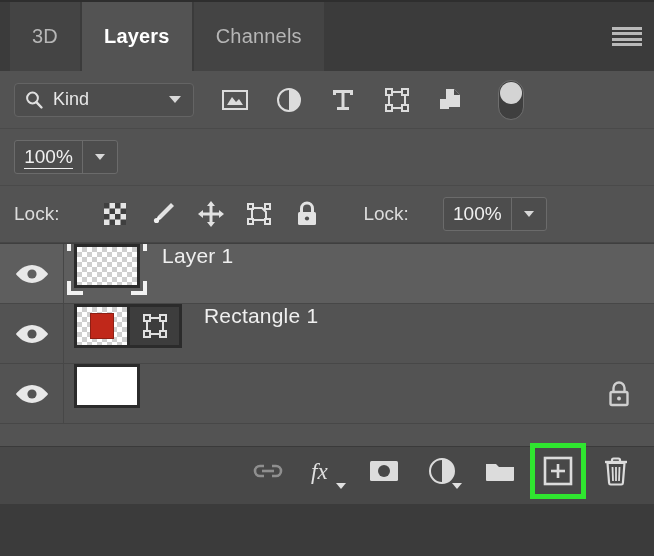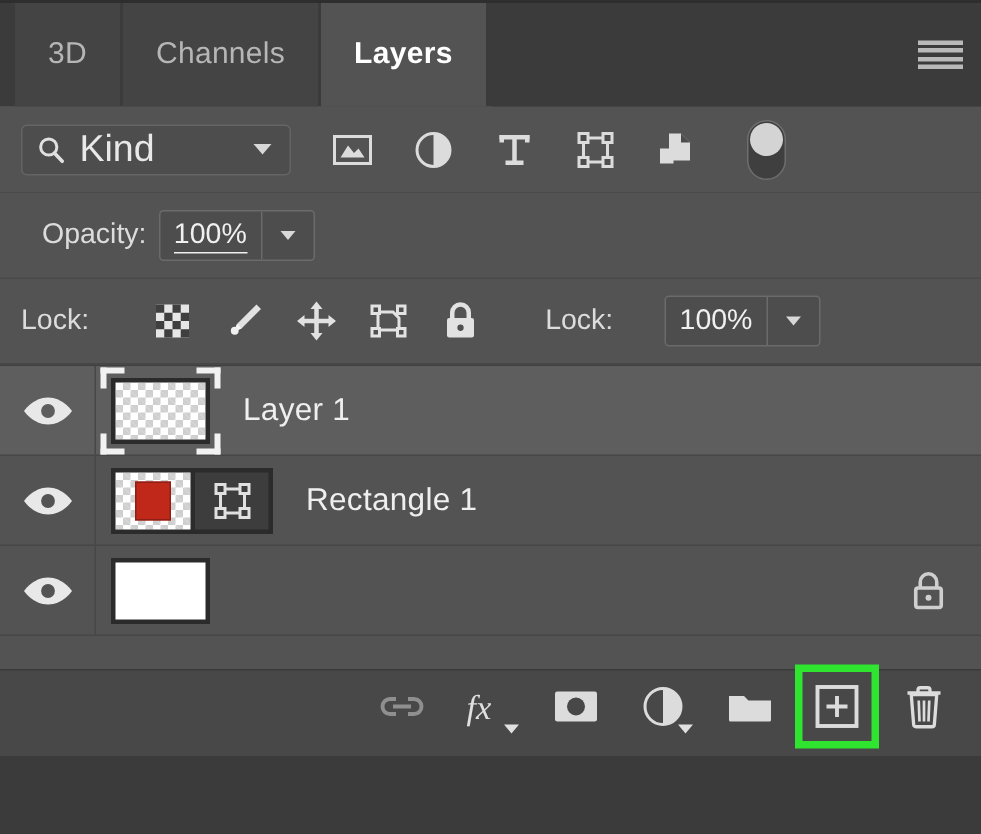--- a/index.html
+++ b/index.html
@@ -64,21 +64,21 @@
   .kind-select {
     width: 180px; height: 34px;
     background: #4d4d4d;
     border: 1px solid #646464;
     border-radius: 4px;
     display: flex; align-items: center;
     padding: 0 8px;
     position: relative;
   }
   .kind-select .label {
-    color: #e8e8e8; font-size: 25px; margin-left: 8px;
+    color: #e8e8e8; font-size: 18px; margin-left: 8px;
   }
   .kind-select .caret { position:absolute; right: 12px; }
   .caret {
     width: 0; height: 0;
     border-left: 6px solid transparent;
     border-right: 6px solid transparent;
     border-top: 7px solid #d8d8d8;
   }
   .caret.sm {
     border-left-width: 5px; border-right-width:5px; border-top-width: 6px;
@@ -158,21 +158,21 @@
   
   .layerlist {
     flex: 1 1 auto;
     background: #535353;
     border-top: 1px solid #3f3f3f;
     position: relative;
     overflow: hidden;
   }
   .layer-row {
     height: 60px;
-    display: flex; align-items: center;
+    display: flex; align-items: flex-start;
     border-bottom: 1px solid #474747;
     background: #535353;
     position: relative;
   }
   .layer-row.selected { background: #5e5e5e; }
   .eye-cell {
     width: 64px; height: 100%;
     display: flex; align-items: center; justify-content: center;
     border-right: 1px solid #474747;
     flex: 0 0 64px;
@@ -264,25 +264,25 @@
 </style>
 </head>
 <body>
 
 <div class="panel">
 
   <div class="tabbar">
     <div class="tab">
       <span>3D</span>
     </div>
+    <div class="tab active">
+      <span>Layers</span>
+    </div>
     <div class="tab">
       <span>Channels</span>
-    </div>
-    <div class="tab active">
-      <span>Layers</span>
     </div>
     <div class="tabfill"></div>
     <div class="menu-btn">
       <i></i>
       <i></i>
       <i></i>
       <i></i>
     </div>
   </div>
 
@@ -336,21 +336,20 @@
           <rect x="2" y="12" width="9" height="10" fill="#dcdcdc"></rect>
         </svg>
       </span>
       <span class="pill">
         <span class="knob"></span>
       </span>
     </div>
   </div>
 
   <div class="blendrow">
-    <span class="fieldlabel">Opacity:</span>
     <div class="numfield">
       <div class="val">
         <span>100%</span>
       </div>
       <div class="arrow">
         <span class="caret sm"></span>
       </div>
     </div>
   </div>
 

